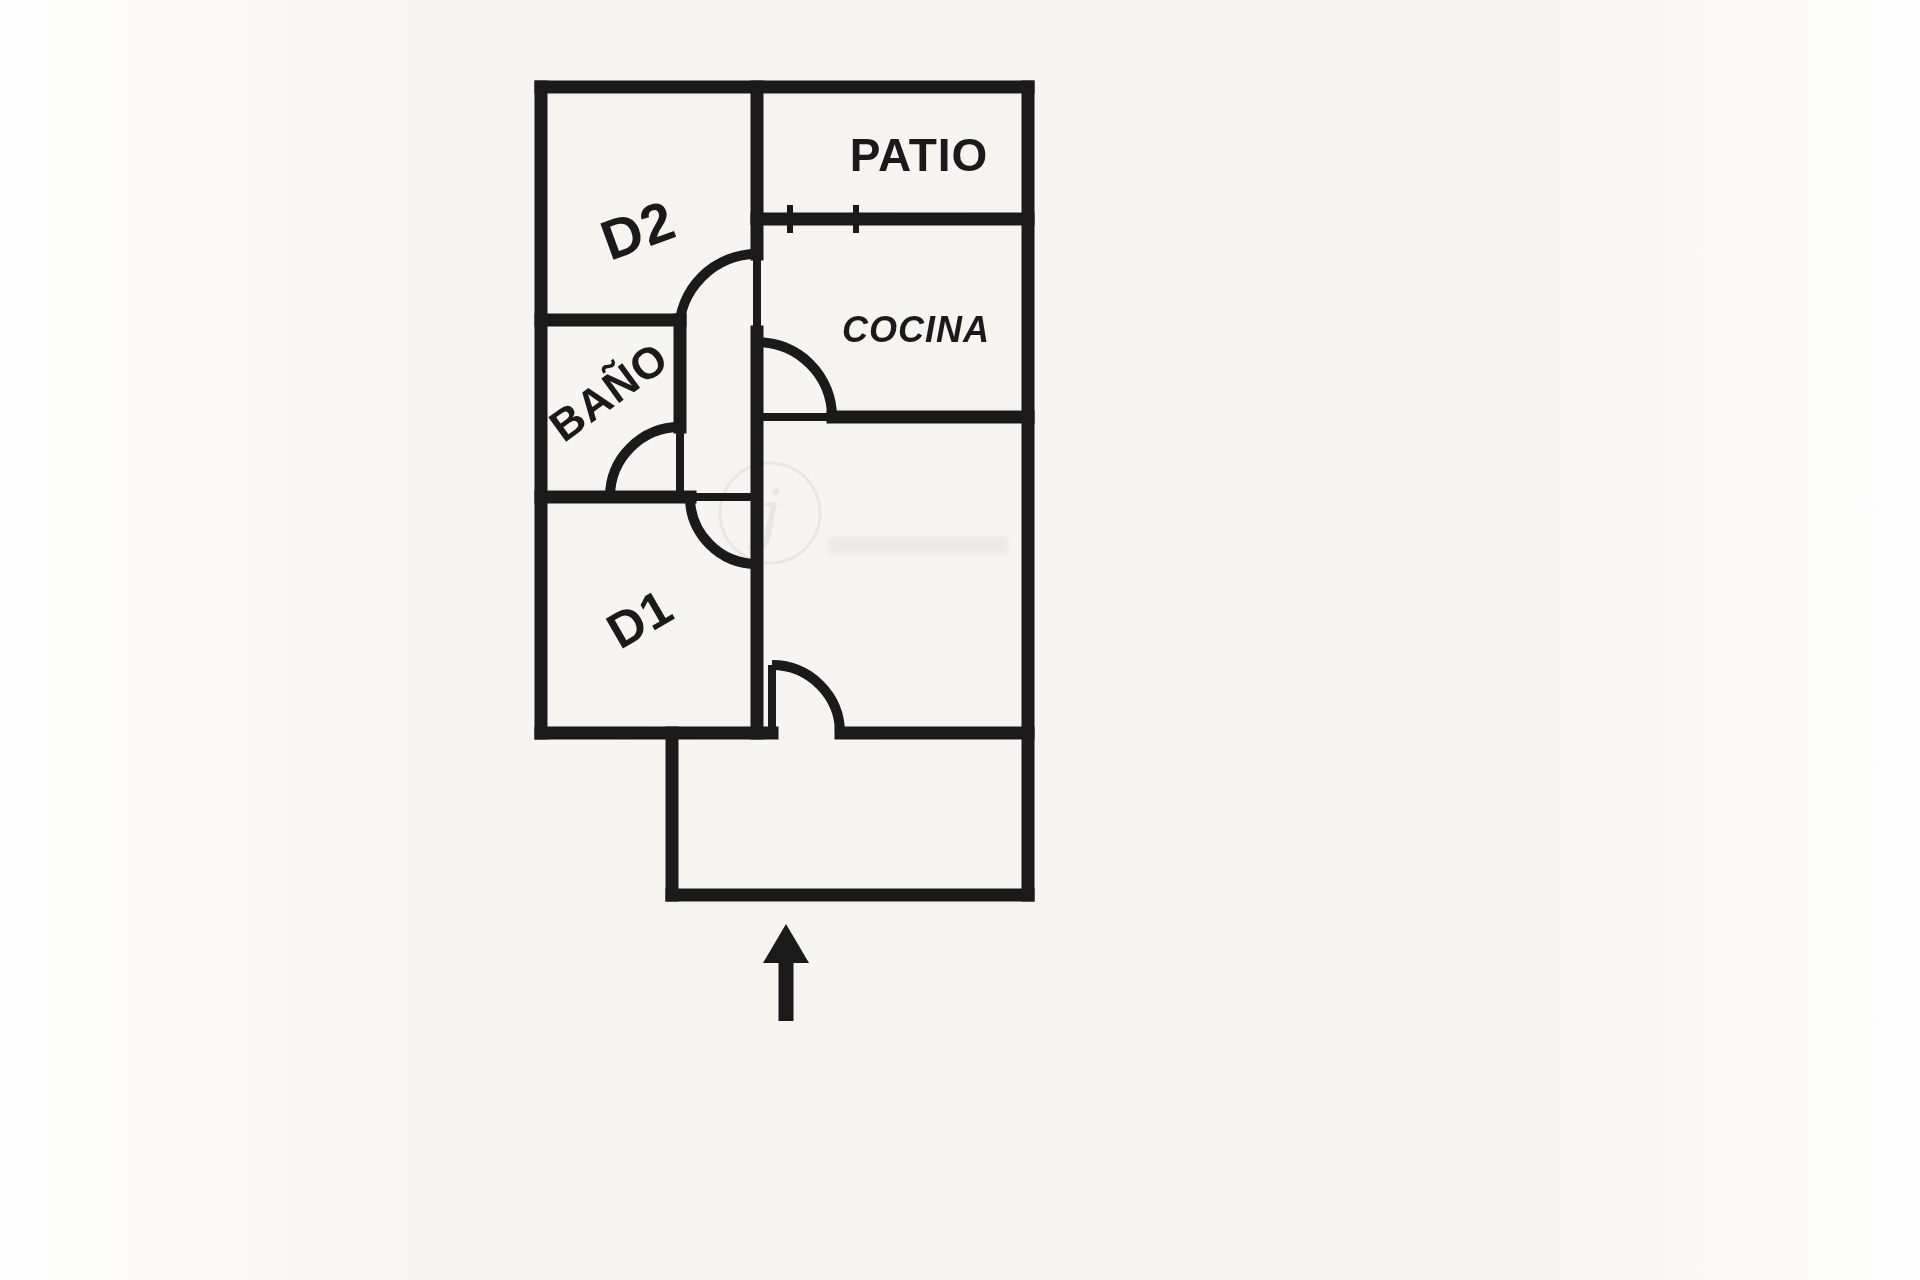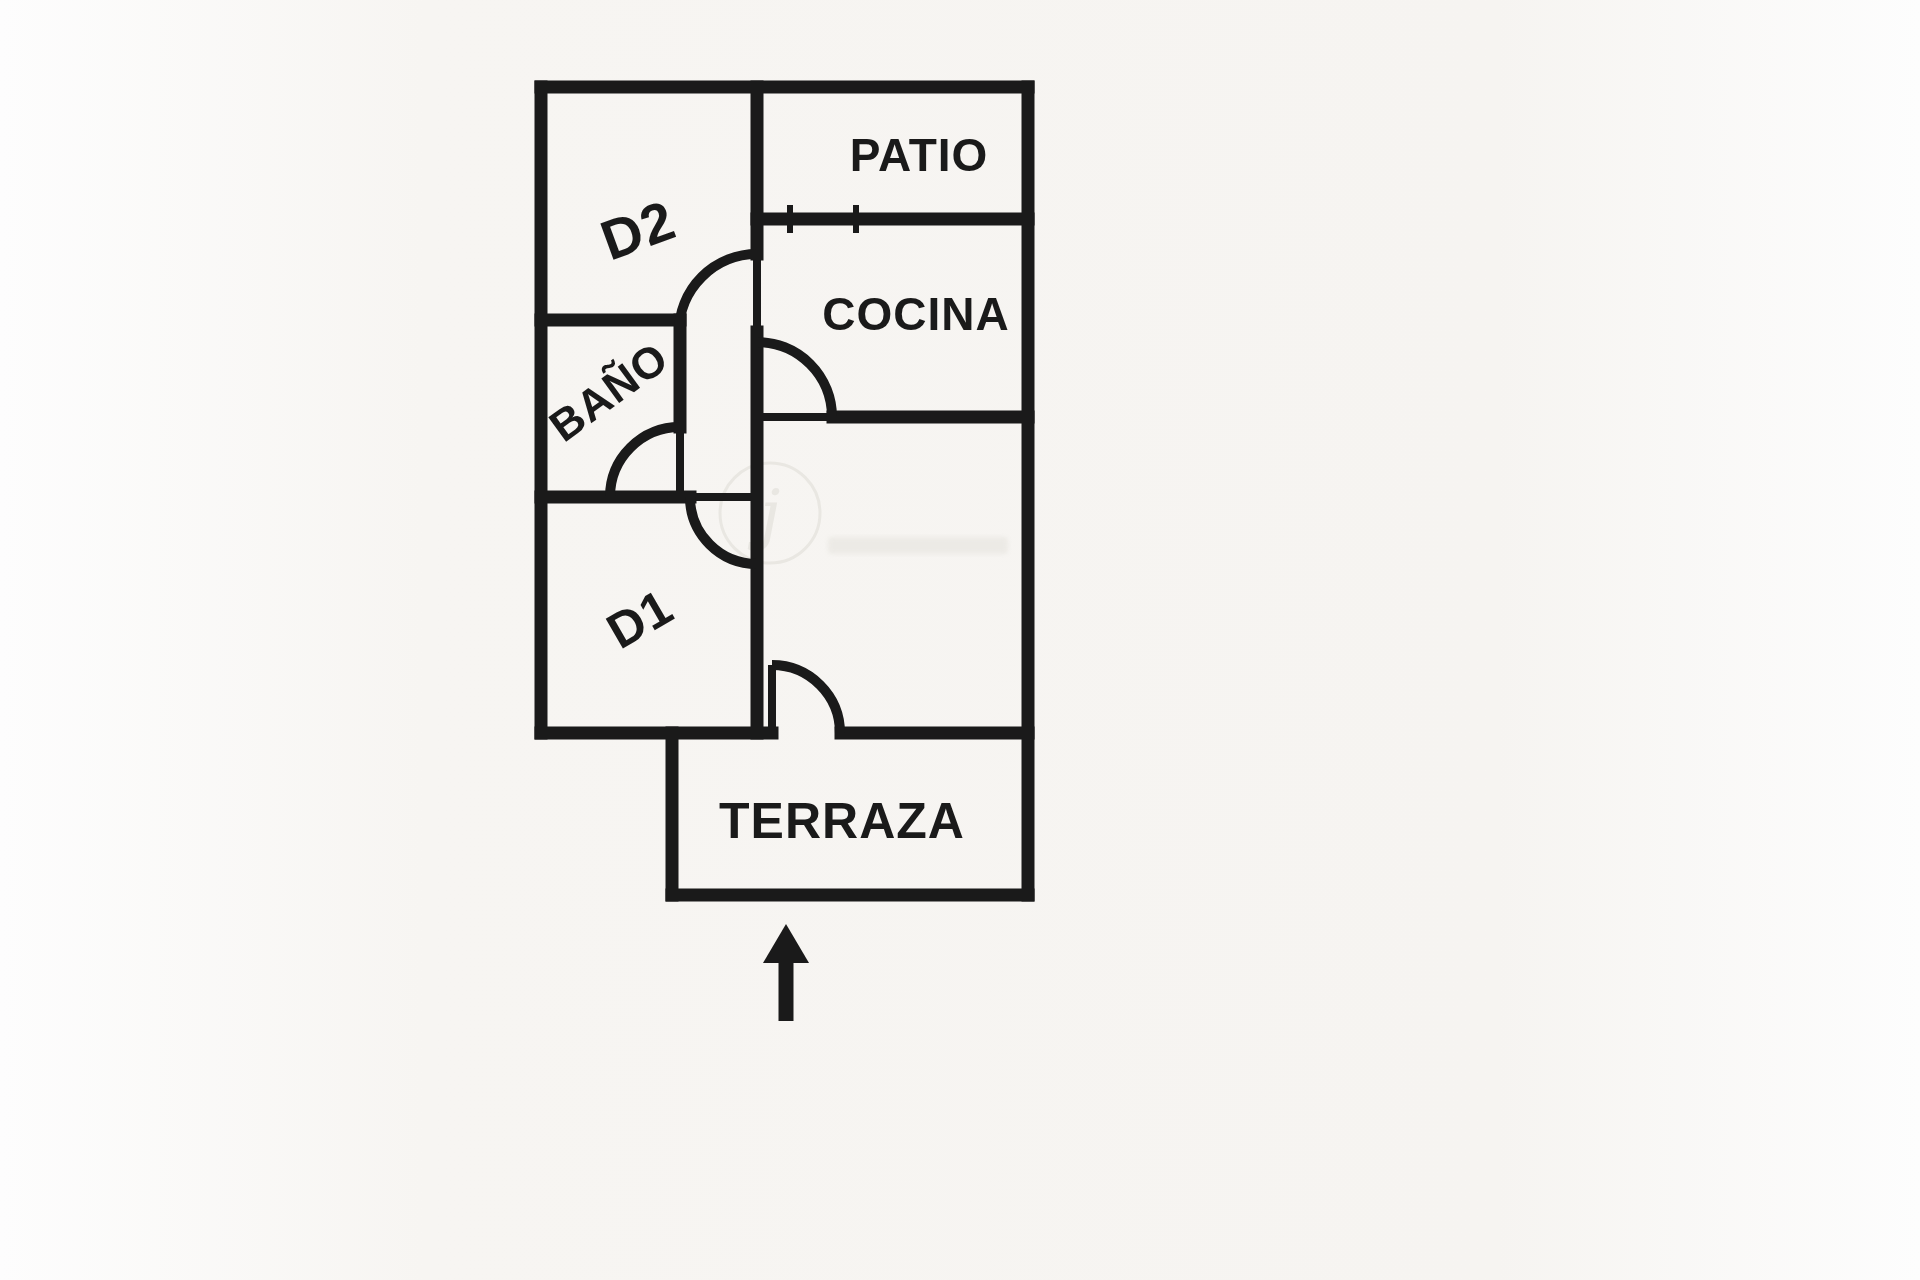--- a/index.html
+++ b/index.html
@@ -127,22 +127,21 @@
     <g>
       <line class="arrow-shaft" x1="786" y1="958" x2="786" y2="1021"></line>
       <polygon class="arrow-head" points="786,924 763,963 809,963"></polygon>
     </g>
   </svg>
 
   <div class="room-label" style="left:895px; top:155px; font-size:46px;margin-left:24px;">PATIO</div>
 
   <div class="room-label" style="left:638px; top:230px; font-size:56px; transform:translate(-50%,-50%) rotate(-20deg);">D2</div>
 
-  <div class="room-label" style="left:916px; top:314px; font-size:46px;">COCINA</div>
+  <div class="room-label" style="left:916px; top:330px; font-size:36px;font-style:italic;">COCINA</div>
 
   <div class="room-label" style="left:609px; top:392px; font-size:44px; transform:translate(-50%,-50%) rotate(-36deg);">BAÑO</div>
 
 
   <div class="room-label" style="left:640px; top:619px; font-size:50px; transform:translate(-50%,-50%) rotate(-30deg);">D1</div>
 
-  <div class="room-label" style="left:842px; top:821px; font-size:50px;">TERRAZA</div>
 
 </div>
 
 </body></html>

